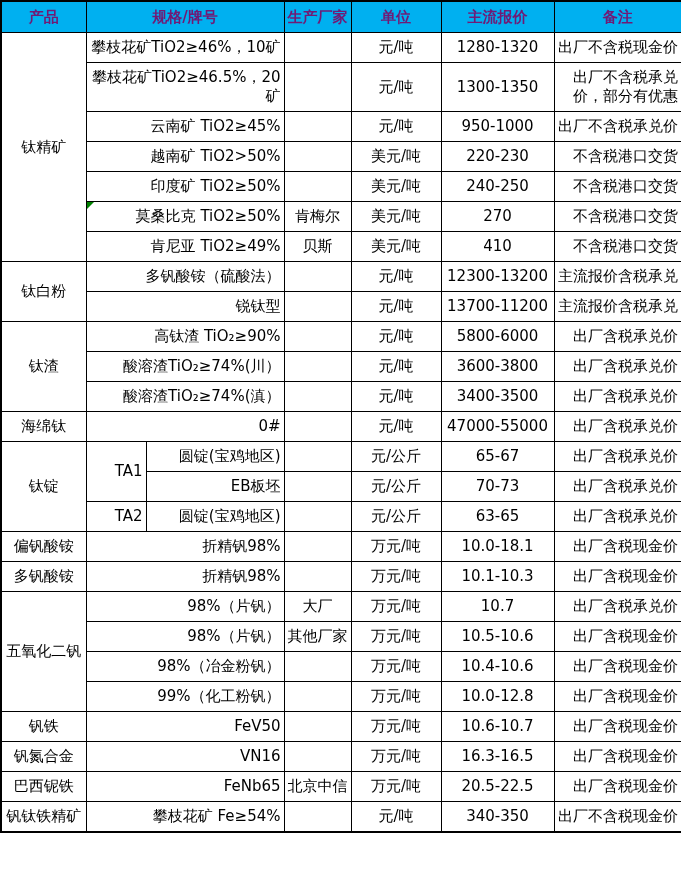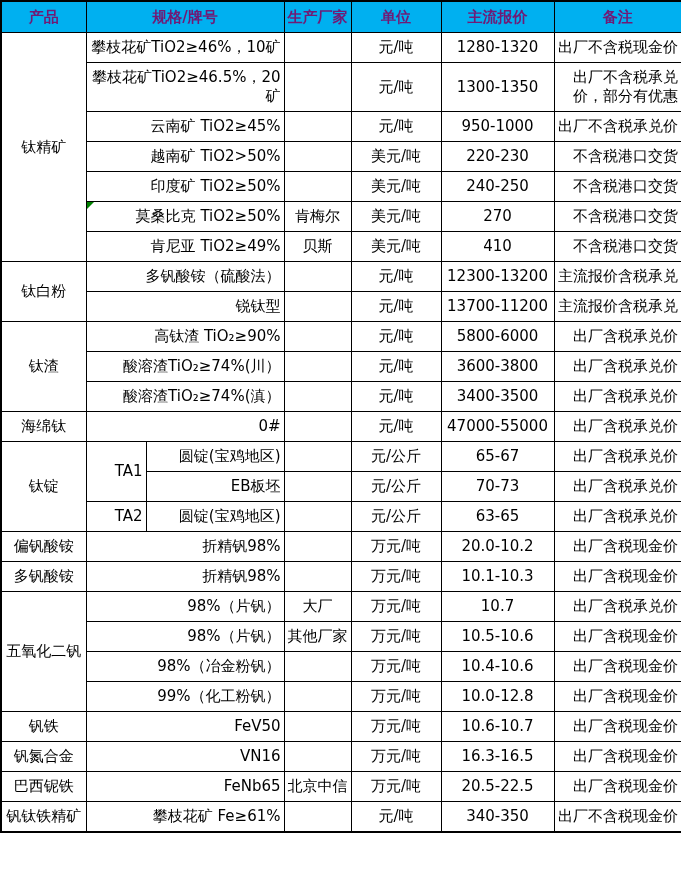--- a/index.html
+++ b/index.html
@@ -192,21 +192,21 @@
         <td class="al-c">元/公斤</td>
         <td class="al-c">63-65</td>
         <td class="al-l">出厂含税承兑价</td>
       </tr>
 
       <tr class="h29">
         <td class="al-c">偏钒酸铵</td>
         <td class="al-l" colspan="2">折精钒98%</td>
         <td class="al-c"></td>
         <td class="al-c">万元/吨</td>
-        <td class="al-c">20.0-10.2</td>
+        <td class="al-c">10.0-18.1</td>
         <td class="al-l">出厂含税现金价</td>
       </tr>
 
       <tr class="h29">
         <td class="al-c">多钒酸铵</td>
         <td class="al-l" colspan="2">折精钒98%</td>
         <td class="al-c"></td>
         <td class="al-c">万元/吨</td>
         <td class="al-c">10.1-10.3</td>
         <td class="al-l">出厂含税现金价</td>
@@ -264,21 +264,21 @@
         <td class="al-c">巴西铌铁</td>
         <td class="al-l" colspan="2">FeNb65</td>
         <td class="al-c">北京中信</td>
         <td class="al-c">万元/吨</td>
         <td class="al-c">20.5-22.5</td>
         <td class="al-l">出厂含税现金价</td>
       </tr>
 
       <tr class="h29">
         <td class="al-c">钒钛铁精矿</td>
-        <td class="al-l" colspan="2">攀枝花矿 Fe≥61%</td>
+        <td class="al-l" colspan="2">攀枝花矿 Fe≥54%</td>
         <td class="al-c"></td>
         <td class="al-c">元/吨</td>
         <td class="al-c">340-350</td>
         <td class="al-l">出厂不含税现金价</td>
       </tr>
     </tbody>
   </table>
 </div>
 
 </body></html>

